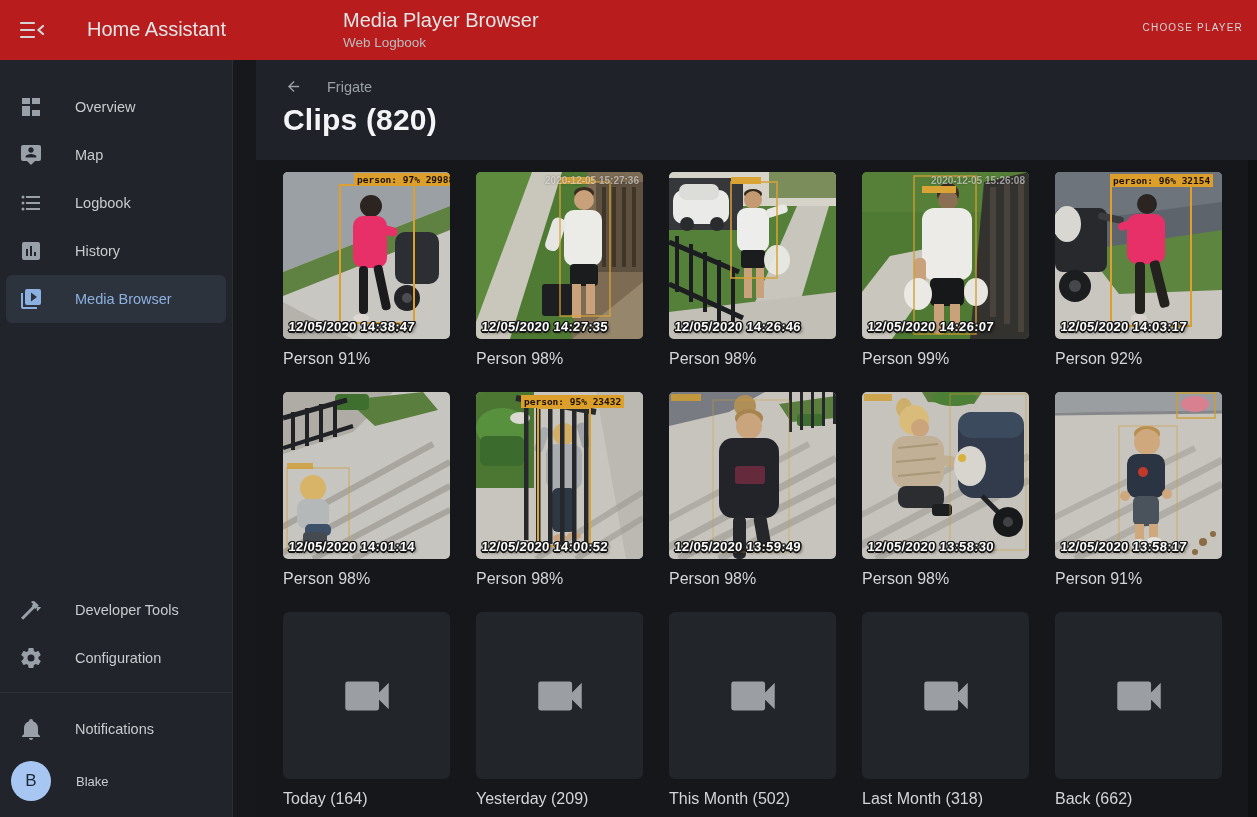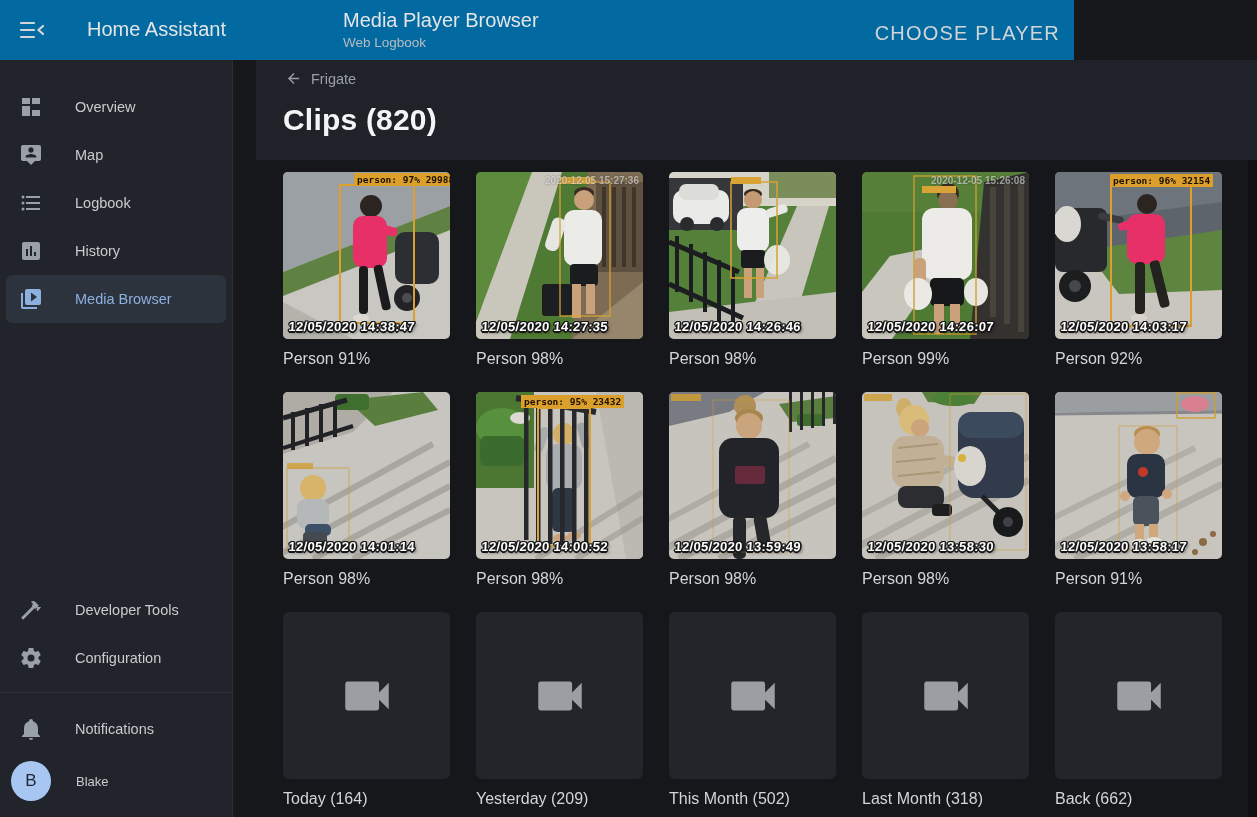--- a/index.html
+++ b/index.html
@@ -7,45 +7,45 @@
   body {
     font-family:"Liberation Sans", sans-serif;
     background:#16181b;
     position:relative;
     overflow:hidden;
     color:#e0e2e4;
   }
   svg { display:block; }
 
   
-  .topbar { position:absolute; left:0; top:0; width:1074px; height:60px; background:#0369a1; z-index:5; }
+  .topbar { position:absolute; left:0; top:0; width:1257px; height:60px; background:#b91c1c; z-index:5; }
   .menu-btn { position:absolute; left:18px; top:18px; width:28px; height:24px; cursor:pointer; color:#d3d5d8; }
   .app-title { position:absolute; left:87px; top:18px; font-size:20px; font-weight:400; color:#e3e5e7; white-space:nowrap; }
   .page-head { position:absolute; left:343px; top:9px; display:flex; flex-direction:column; gap:3px; }
   .page-head .t1 { font-size:20px; font-weight:400; color:#e3e5e7; }
   .page-head .t2 { font-size:13.5px; color:#b9bcbf; }
-  .choose-player { position:absolute; right:14px; top:22px; font-size:20px; font-weight:500; letter-spacing:1.2px; color:#d2d5d8; cursor:pointer; }
+  .choose-player { position:absolute; right:14px; top:22px; font-size:10px; font-weight:500; letter-spacing:1.2px; color:#d2d5d8; cursor:pointer; }
 
   
   .sidebar { position:absolute; left:0; top:60px; width:233px; bottom:0; background:#21242a; border-right:1px solid rgba(255,255,255,0.05); display:flex; flex-direction:column; padding-top:23px; }
   .side-item { height:48px; min-height:48px; display:flex; align-items:center; margin:0 6px; border-radius:6px; padding-left:13px; cursor:pointer; }
   .side-item .ic { width:24px; height:24px; color:#9aa0a8; flex:none; }
   .side-item .lbl { margin-left:32px; font-size:14.5px; font-weight:500; color:#c8ccd0; white-space:nowrap; }
   .side-item.selected { background:#2d333d; }
   .side-item.selected .ic { color:#8cb0e0; }
   .side-item.selected .lbl { color:#8cb0e0; }
   .side-spacer { flex:1; }
   .side-divider { height:1px; background:#2e3136; margin:10px 0 12px 0; }
   .profile-row { height:56px; display:flex; align-items:center; margin:0 6px 8px 6px; border-radius:6px; padding-left:5px; cursor:pointer; }
   .avatar { width:40px; height:40px; border-radius:50%; background:#a7c7f2; color:#1e2733; font-size:17px; font-weight:500; display:flex; align-items:center; justify-content:center; flex:none; }
   .profile-row .lbl { margin-left:25px; font-size:13px; font-weight:500; color:#c8ccd0; }
 
   
   .main-header { position:absolute; left:256px; top:60px; right:0; height:100px; background:#1f2228; }
-  .breadcrumb { position:absolute; left:29px; top:10px; display:flex; align-items:center; gap:9px; color:#9aa0a6; font-size:14.5px; cursor:pointer; }
+  .breadcrumb { position:absolute; left:29px; top:18px; display:flex; align-items:center; gap:25px; color:#9aa0a6; font-size:14.5px; cursor:pointer; }
   .breadcrumb .ic { width:17px; height:17px; color:#9aa0a6; }
   .clips-title { position:absolute; left:27px; top:43px; font-size:30px; font-weight:700; color:#f3f4f6; letter-spacing:0.2px; }
 
   
   .content { position:absolute; left:256px; top:160px; right:0; bottom:0; background:#15171a; padding:12px 0 0 27px; overflow:hidden; }
   .scroll-strip { position:absolute; right:0; top:160px; bottom:0; width:9px; background:#0f1113; }
   .grid { display:grid; grid-template-columns:repeat(5,167px); column-gap:26px; row-gap:24px; }
   .cell { width:167px; cursor:pointer; }
   .thumb { position:relative; width:167px; height:167px; border-radius:5px; overflow:hidden; background:#222; }
   .thumb svg { position:absolute; left:0; top:0; }

